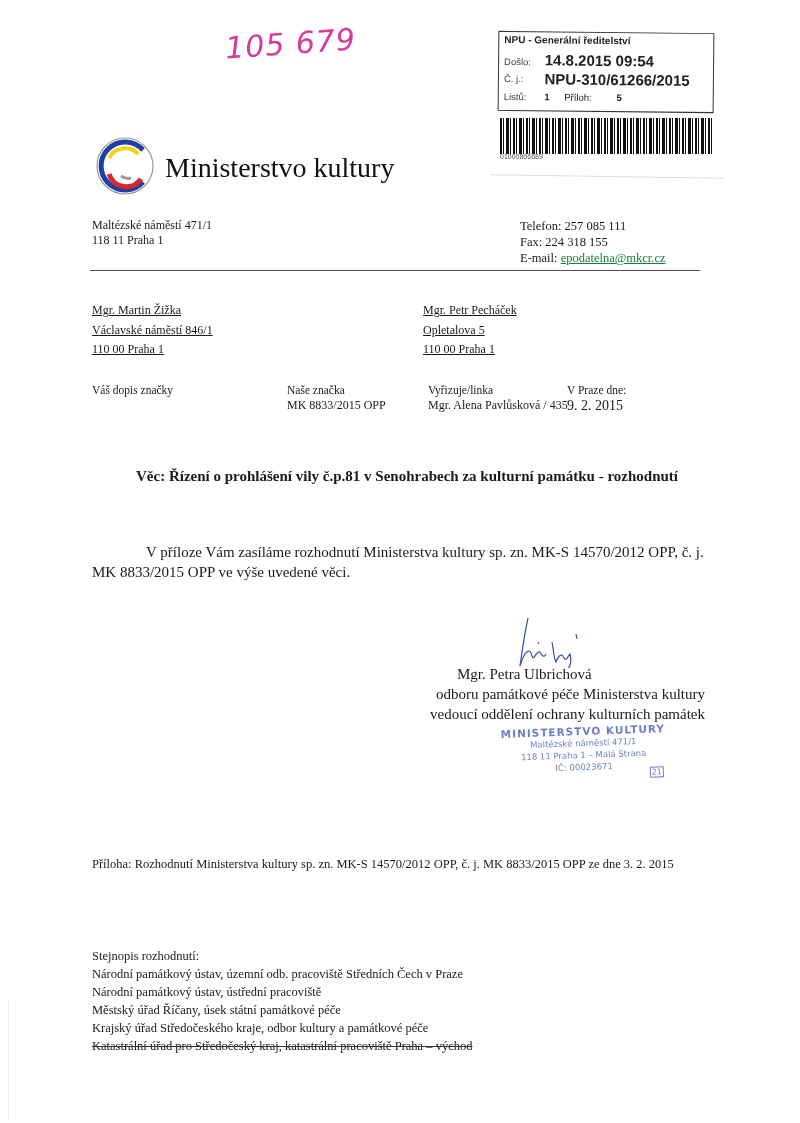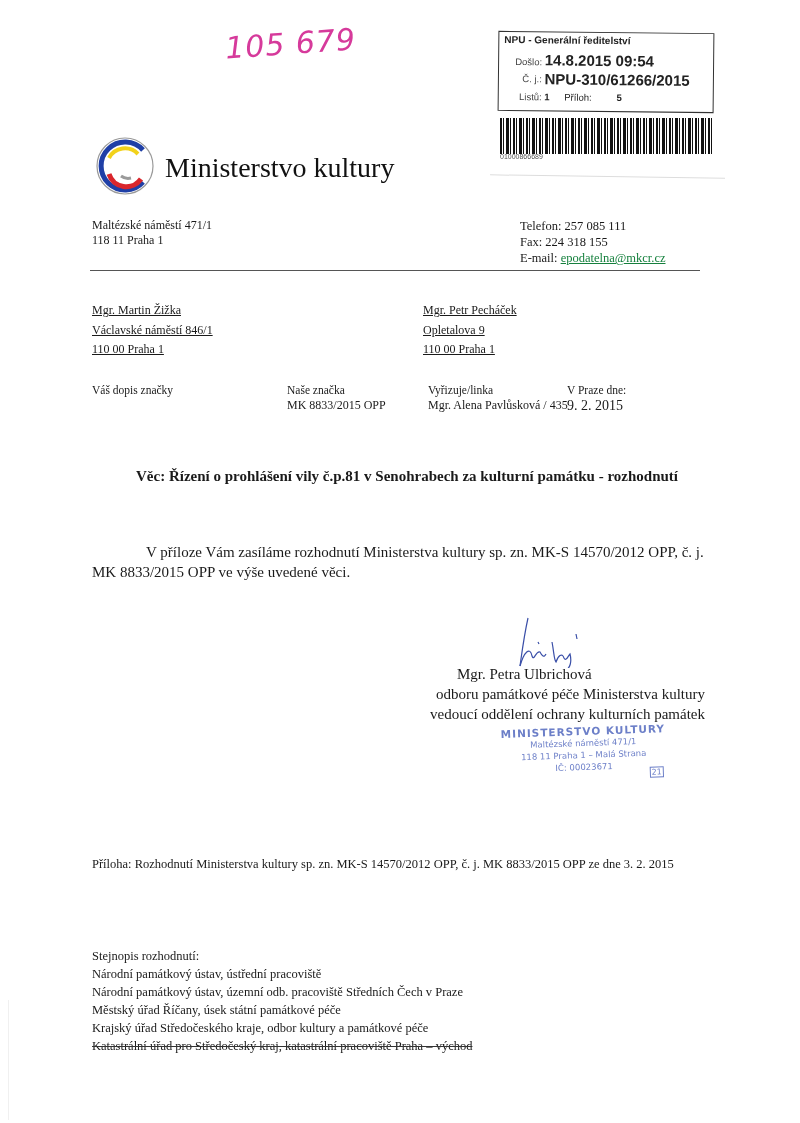--- a/index.html
+++ b/index.html
@@ -13,21 +13,21 @@
       font-style: italic; font-size: 30px; color: #d63a9b; letter-spacing: 1px;
       transform: rotate(-4deg); font-weight: 300;
     }
     .stamp-box {
       left: 498px; top: 32px; width: 214px; height: 78px;
       border: 1px solid #333; transform: rotate(0.6deg);
       font-family: "Liberation Sans", sans-serif; color: #222;
     }
     .stamp-box .hdr { position: absolute; left: 5px; top: 2px; font-size: 10px; font-weight: bold; }
     .stamp-box .row { position: absolute; left: 5px; font-size: 9.5px; }
-    .stamp-box .lbl { display: inline-block; width: 38px; color: #444; text-align: right; }
+    .stamp-box .lbl { display: inline-block; width: 38px; color: #444; }
     .stamp-box .v-date { font-weight: bold; font-size: 15px; }
     .stamp-box .v-cj { font-weight: bold; font-size: 15px; position: relative; top: 2px; }
     .stamp-box .v-bold { font-weight: bold; }
     .barcode {
       left: 500px; top: 118px; width: 212px; height: 36px;
       background: repeating-linear-gradient(90deg,
         #111 0px, #111 2px, #fff 2px, #fff 3px, #111 3px, #111 4px, #fff 4px, #fff 6px,
         #111 6px, #111 9px, #fff 9px, #fff 10px, #111 10px, #111 11px, #fff 11px, #fff 13px);
     }
     .barcode-num { left: 500px; top: 153px; font-family: "Liberation Sans", sans-serif; font-size: 7px; color: #555; }
@@ -120,21 +120,21 @@
 </div>
 <div class="abs sep"></div>
 
 <div class="abs recip recip-1">
   <div>Mgr. Martin Žižka</div>
   <div>Václavské náměstí 846/1</div>
   <div>110 00 Praha 1</div>
 </div>
 <div class="abs recip recip-2">
   <div>Mgr. Petr Pecháček</div>
-  <div>Opletalova 9</div>
+  <div>Opletalova 5</div>
   <div>110 00 Praha 1</div>
 </div>
 
 <div class="abs ref ref-1">
   <div>Váš dopis značky</div>
   <div class="val"></div>
 </div>
 <div class="abs ref ref-2">
   <div>Naše značka</div>
   <div class="val">MK 8833/2015 OPP</div>
@@ -170,20 +170,20 @@
   <div class="s-line">Maltézské náměstí 471/1</div>
   <div class="s-line">118 11  Praha 1 – Malá Strana</div>
   <div class="s-line">IČ: 00023671</div>
   <span class="s-num">21</span>
 </div>
 
 <div class="abs attachment">Příloha: Rozhodnutí Ministerstva kultury sp. zn. MK-S 14570/2012 OPP, č. j. MK 8833/2015 OPP ze dne 3. 2. 2015</div>
 
 <div class="abs copies">
   <div>Stejnopis rozhodnutí:</div>
+  <div>Národní památkový ústav, územní odb. pracoviště Středních Čech v Praze</div>
   <div>Národní památkový ústav, ústřední pracoviště</div>
-  <div>Národní památkový ústav, územní odb. pracoviště Středních Čech v Praze</div>
   <div>Městský úřad Říčany, úsek státní památkové péče</div>
   <div>Krajský úřad Středočeského kraje, odbor kultury a památkové péče</div>
   <div class="strike">Katastrální úřad pro Středočeský kraj, katastrální pracoviště Praha – východ</div>
 </div>
 
 <div class="abs edge-line"></div>
 
 </body></html>

